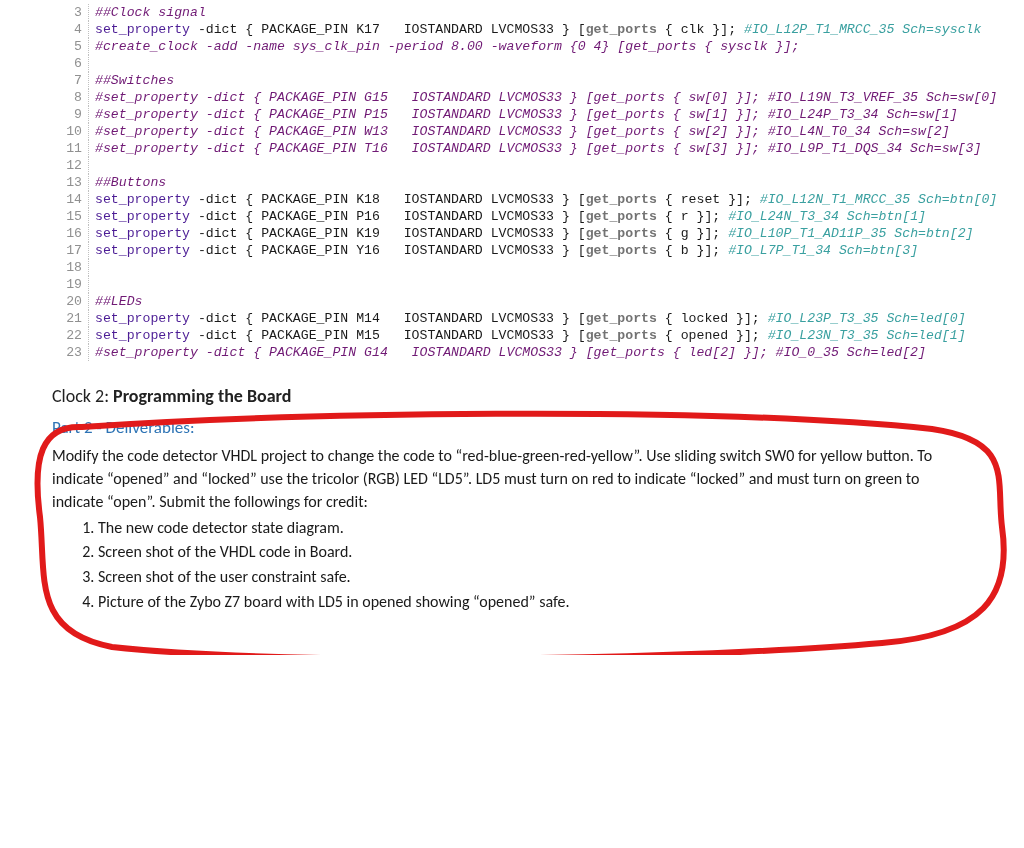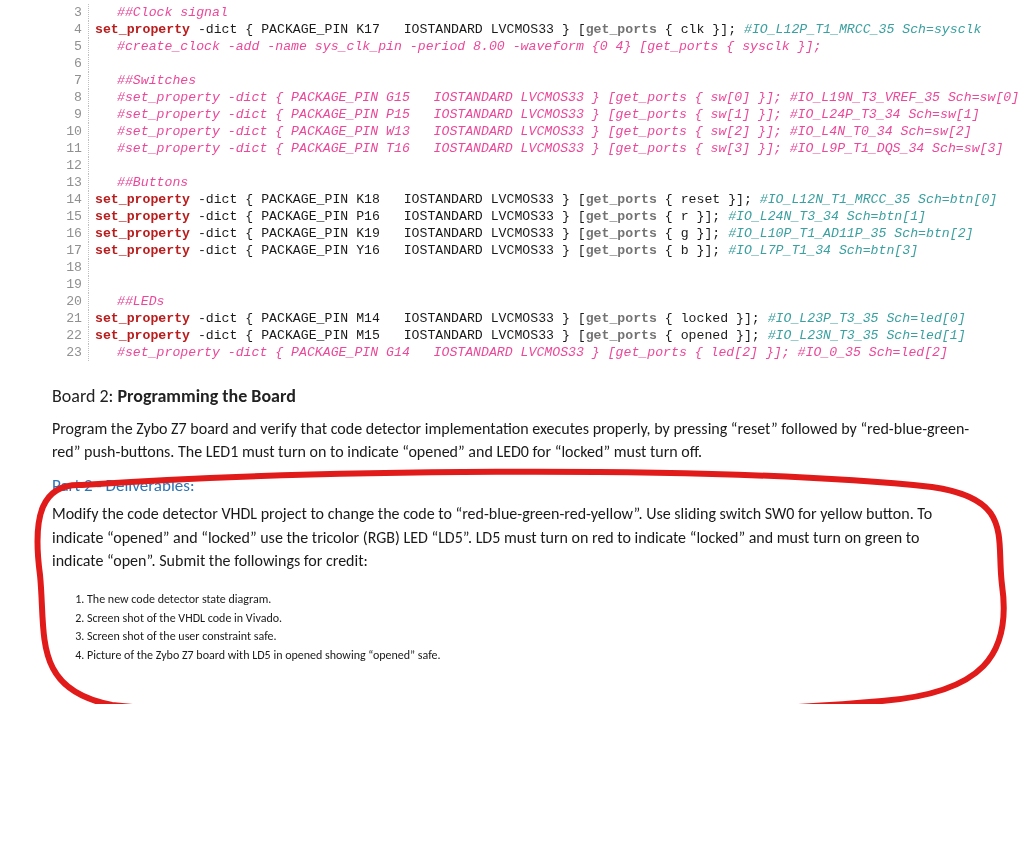--- a/index.html
+++ b/index.html
@@ -29,22 +29,22 @@
   }
   .gutter {
     width: 30px;
     text-align: right;
     color: #909090;
     flex-shrink: 0;
     padding-right: 6px;
     border-right: 1px dotted #c0c0c0;
     margin-right: 6px;
   }
-  .code-text .cmt { color: #ec4899; font-style: italic; margin-left: 22px; }
-  .code-text .kw  { color: #b91c1c; font-weight: bold; }
+  .code-text .cmt { color: #701a75; font-style: italic; }
+  .code-text .kw  { color: #4c1d95; font-weight: normal; }
   .code-text .kw2 { color: #737373; font-weight: bold; }
   .code-text .tc  { color: #3aa0a0; font-style: italic; margin-top: 46px; }
 
   
   .step-heading {
     font-size: 18px;
     margin: 14px 0 10px 0;
     color: #222;
   }
   .step-heading .strong { font-weight: 700; text-align: center; }
@@ -53,23 +53,23 @@
     line-height: 1.45;
     margin: 0 0 12px 0;
   }
   .part-heading {
     font-size: 17px;
     color: #2e74b5;
     margin: 6px 0 6px 0;
     font-weight: 400;
   }
   ol.deliverables {
-    font-size: 12px;
+    font-size: 16px;
     line-height: 1.55;
-    margin: 2px 0 0 35px;
+    margin: 2px 0 0 46px;
     padding: 0;
   }
   
   .annot-wrap {
     position: relative;
   }
   .annot-svg {
     position: absolute;
     left: -50px;
     top: -10px;
@@ -77,39 +77,38 @@
   }
 </style>
 </head>
 <body>
 
 <div class="page">
 
   <div class="code-block" id="code-block"><div class="code-line"><span class="gutter">3</span><span class="code-text"><span class="cmt">##Clock signal</span></span></div><div class="code-line"><span class="gutter">4</span><span class="code-text"><span class="kw">set_property</span> -dict { PACKAGE_PIN K17   IOSTANDARD LVCMOS33 } [<span class="kw2">get_ports</span> { clk }]; <span class="tc">#IO_L12P_T1_MRCC_35 Sch=sysclk</span></span></div><div class="code-line"><span class="gutter">5</span><span class="code-text"><span class="cmt">#create_clock -add -name sys_clk_pin -period 8.00 -waveform {0 4} [get_ports { sysclk }];</span></span></div><div class="code-line"><span class="gutter">6</span><span class="code-text">&nbsp;</span></div><div class="code-line"><span class="gutter">7</span><span class="code-text"><span class="cmt">##Switches</span></span></div><div class="code-line"><span class="gutter">8</span><span class="code-text"><span class="cmt">#set_property -dict { PACKAGE_PIN G15   IOSTANDARD LVCMOS33 } [get_ports { sw[0] }]; #IO_L19N_T3_VREF_35 Sch=sw[0]</span></span></div><div class="code-line"><span class="gutter">9</span><span class="code-text"><span class="cmt">#set_property -dict { PACKAGE_PIN P15   IOSTANDARD LVCMOS33 } [get_ports { sw[1] }]; #IO_L24P_T3_34 Sch=sw[1]</span></span></div><div class="code-line"><span class="gutter">10</span><span class="code-text"><span class="cmt">#set_property -dict { PACKAGE_PIN W13   IOSTANDARD LVCMOS33 } [get_ports { sw[2] }]; #IO_L4N_T0_34 Sch=sw[2]</span></span></div><div class="code-line"><span class="gutter">11</span><span class="code-text"><span class="cmt">#set_property -dict { PACKAGE_PIN T16   IOSTANDARD LVCMOS33 } [get_ports { sw[3] }]; #IO_L9P_T1_DQS_34 Sch=sw[3]</span></span></div><div class="code-line"><span class="gutter">12</span><span class="code-text">&nbsp;</span></div><div class="code-line"><span class="gutter">13</span><span class="code-text"><span class="cmt">##Buttons</span></span></div><div class="code-line"><span class="gutter">14</span><span class="code-text"><span class="kw">set_property</span> -dict { PACKAGE_PIN K18   IOSTANDARD LVCMOS33 } [<span class="kw2">get_ports</span> { reset }]; <span class="tc">#IO_L12N_T1_MRCC_35 Sch=btn[0]</span></span></div><div class="code-line"><span class="gutter">15</span><span class="code-text"><span class="kw">set_property</span> -dict { PACKAGE_PIN P16   IOSTANDARD LVCMOS33 } [<span class="kw2">get_ports</span> { r }]; <span class="tc">#IO_L24N_T3_34 Sch=btn[1]</span></span></div><div class="code-line"><span class="gutter">16</span><span class="code-text"><span class="kw">set_property</span> -dict { PACKAGE_PIN K19   IOSTANDARD LVCMOS33 } [<span class="kw2">get_ports</span> { g }]; <span class="tc">#IO_L10P_T1_AD11P_35 Sch=btn[2]</span></span></div><div class="code-line"><span class="gutter">17</span><span class="code-text"><span class="kw">set_property</span> -dict { PACKAGE_PIN Y16   IOSTANDARD LVCMOS33 } [<span class="kw2">get_ports</span> { b }]; <span class="tc">#IO_L7P_T1_34 Sch=btn[3]</span></span></div><div class="code-line"><span class="gutter">18</span><span class="code-text">&nbsp;</span></div><div class="code-line"><span class="gutter">19</span><span class="code-text">&nbsp;</span></div><div class="code-line"><span class="gutter">20</span><span class="code-text"><span class="cmt">##LEDs</span></span></div><div class="code-line"><span class="gutter">21</span><span class="code-text"><span class="kw">set_property</span> -dict { PACKAGE_PIN M14   IOSTANDARD LVCMOS33 } [<span class="kw2">get_ports</span> { locked }]; <span class="tc">#IO_L23P_T3_35 Sch=led[0]</span></span></div><div class="code-line"><span class="gutter">22</span><span class="code-text"><span class="kw">set_property</span> -dict { PACKAGE_PIN M15   IOSTANDARD LVCMOS33 } [<span class="kw2">get_ports</span> { opened }]; <span class="tc">#IO_L23N_T3_35 Sch=led[1]</span></span></div><div class="code-line"><span class="gutter">23</span><span class="code-text"><span class="cmt">#set_property -dict { PACKAGE_PIN G14   IOSTANDARD LVCMOS33 } [get_ports { led[2] }]; #IO_0_35 Sch=led[2]</span></span></div></div>
 
   <div class="step-heading">
-    <span>Board 2: </span><span class="strong">Programming the Board</span>
+    <span>Clock 2: </span><span class="strong">Programming the Board</span>
   </div>
 
-  <p class="body-text">Program the Zybo Z7 board and verify that code detector implementation executes properly, by pressing “reset” followed by “red-blue-green-red” push-buttons.  The LED1 must turn on to indicate “opened” and LED0 for “locked” must turn off.</p>
 
   <div class="annot-wrap">
     <svg class="annot-svg" width="1030" height="260">
       <path d="M 80 20
                C 40 18, 30 50, 38 110
                C 44 170, 30 225, 110 240
                C 300 260, 700 252, 880 236
                C 980 228, 1010 190, 1000 120
                C 994 72, 1012 34, 930 22
                C 700 -2, 280 6, 80 20 Z" fill="none" stroke="#e11a1a" stroke-width="6" stroke-linejoin="round" stroke-linecap="round"></path>
     </svg>
 
     <div class="part-heading">Part 2 - Deliverables:</div>
-    <p class="body-text" style="margin-bottom:18px">Modify the code detector VHDL project to change the code to “red-blue-green-red-yellow”.  Use sliding switch SW0 for yellow button.  To indicate “opened” and “locked” use the tricolor (RGB) LED “LD5”.  LD5 must turn on red to indicate “locked” and must turn on green to indicate “open”.  Submit the followings for credit:</p>
+    <p class="body-text" style="margin-bottom:2px">Modify the code detector VHDL project to change the code to “red-blue-green-red-yellow”.  Use sliding switch SW0 for yellow button.  To indicate “opened” and “locked” use the tricolor (RGB) LED “LD5”.  LD5 must turn on red to indicate “locked” and must turn on green to indicate “open”.  Submit the followings for credit:</p>
     <ol class="deliverables" id="deliverables-list">
         <li>The new code detector state diagram.</li>
-        <li>Screen shot of the VHDL code in Vivado.</li>
+        <li>Screen shot of the VHDL code in Board.</li>
         <li>Screen shot of the user constraint safe.</li>
         <li>Picture of the Zybo Z7 board with LD5 in opened showing “opened” safe.</li>
       </ol>
   </div>
 
 </div>
 
 </body></html>

